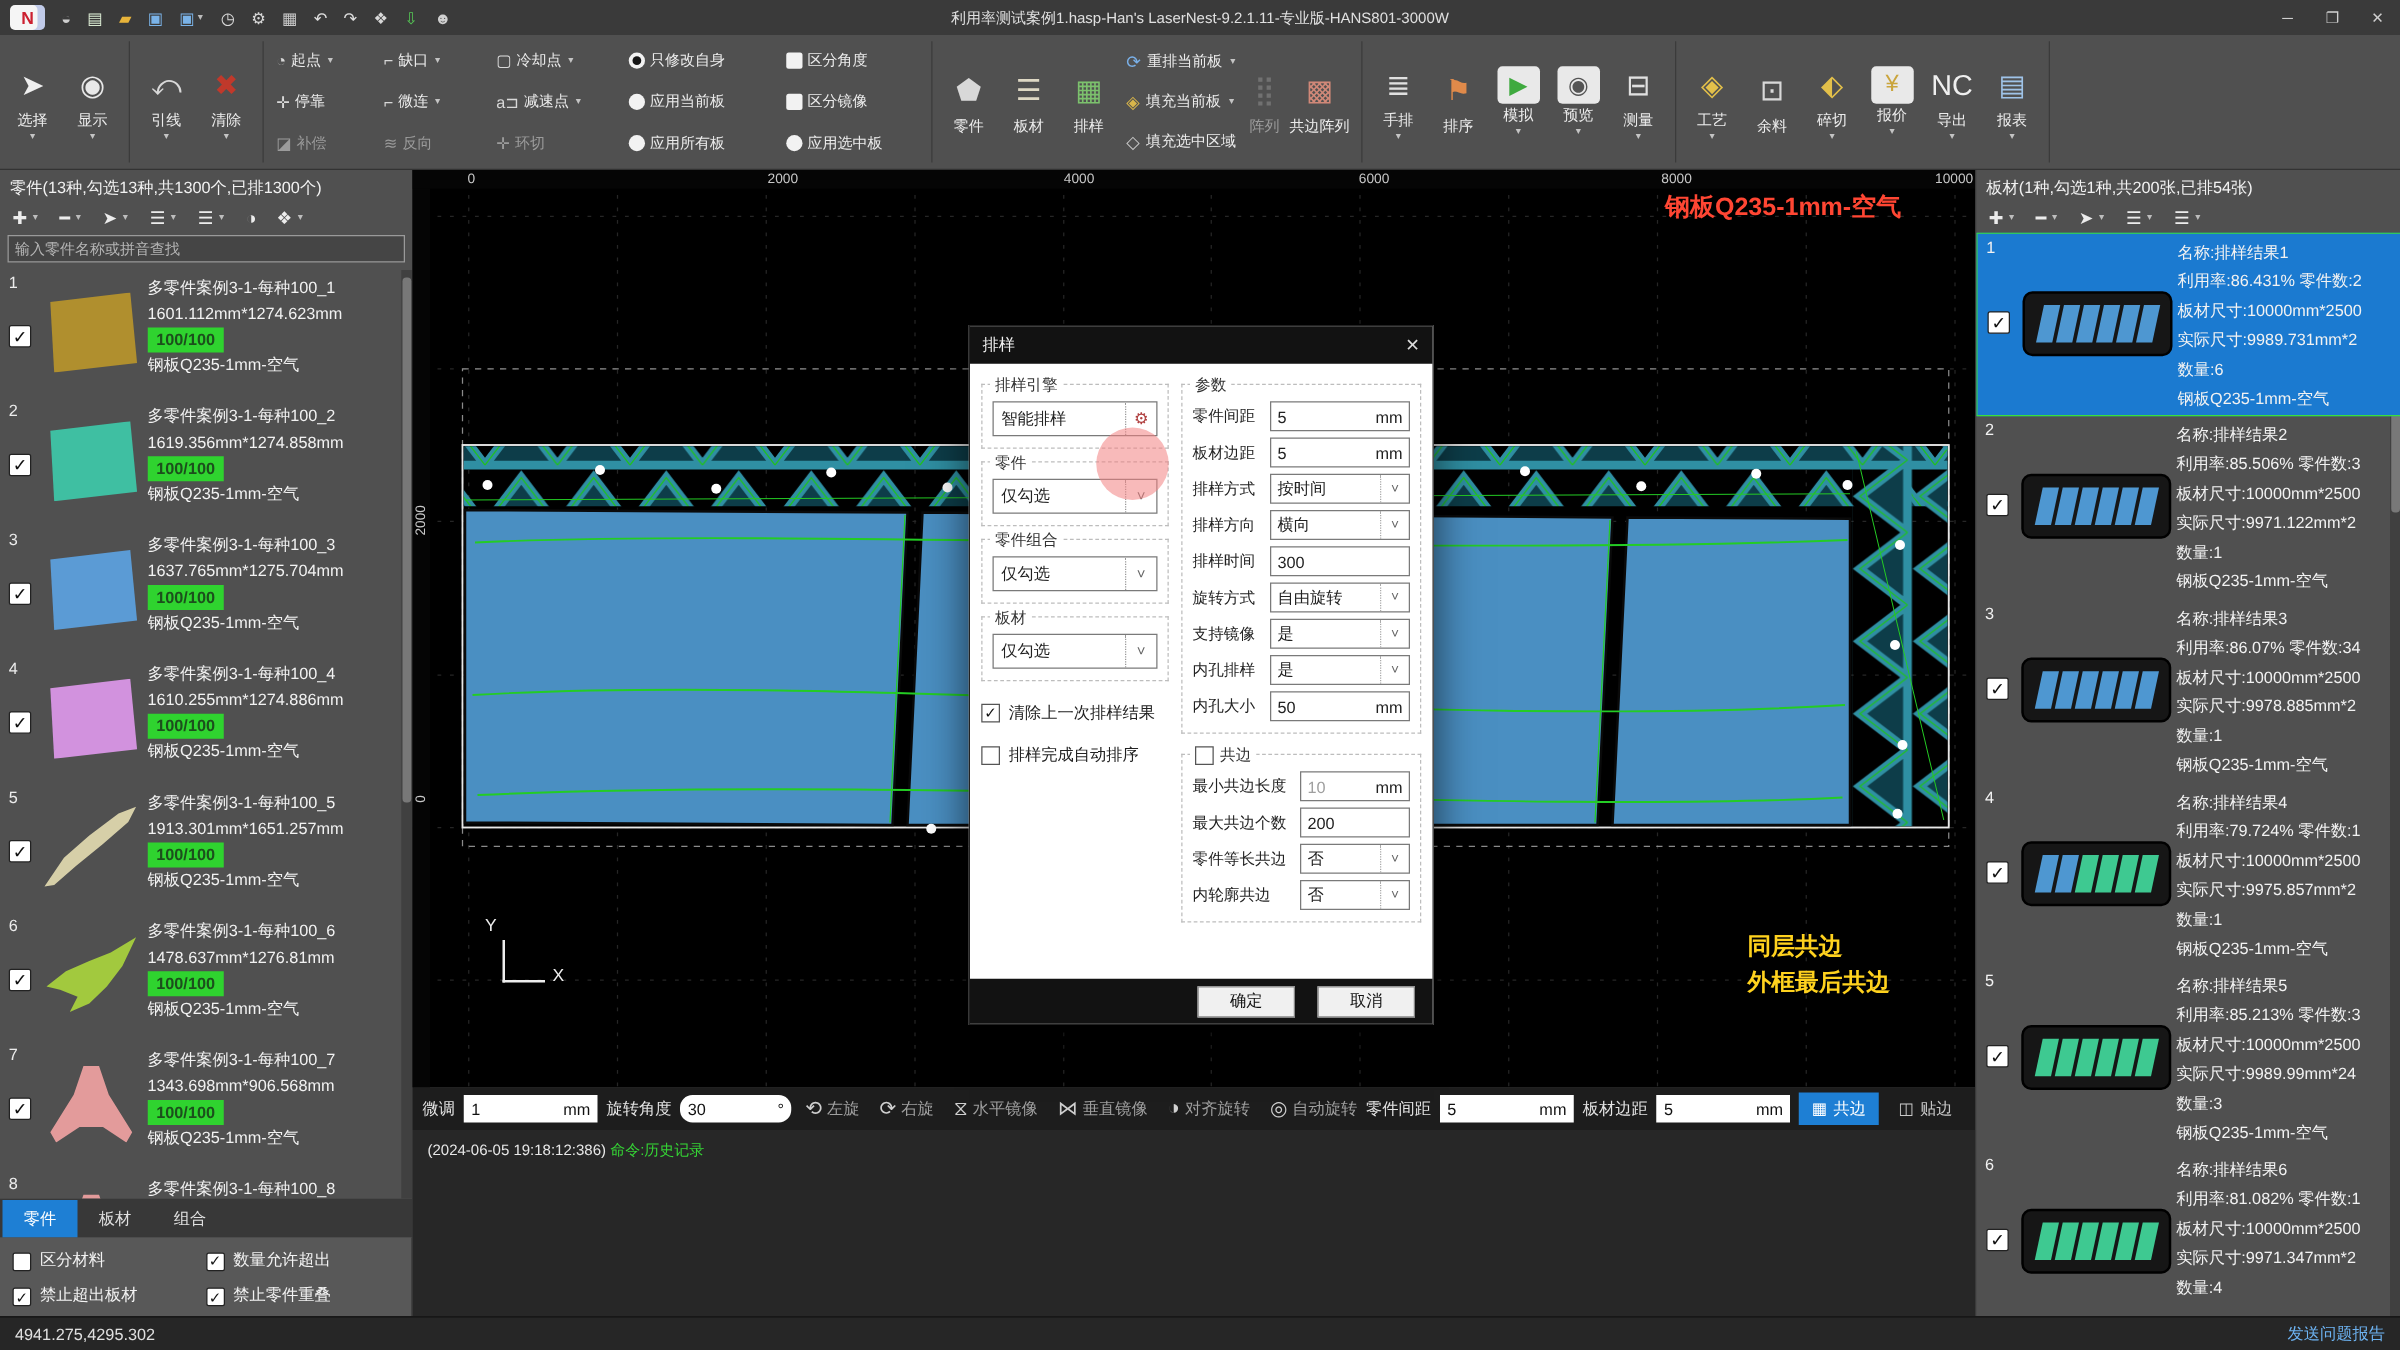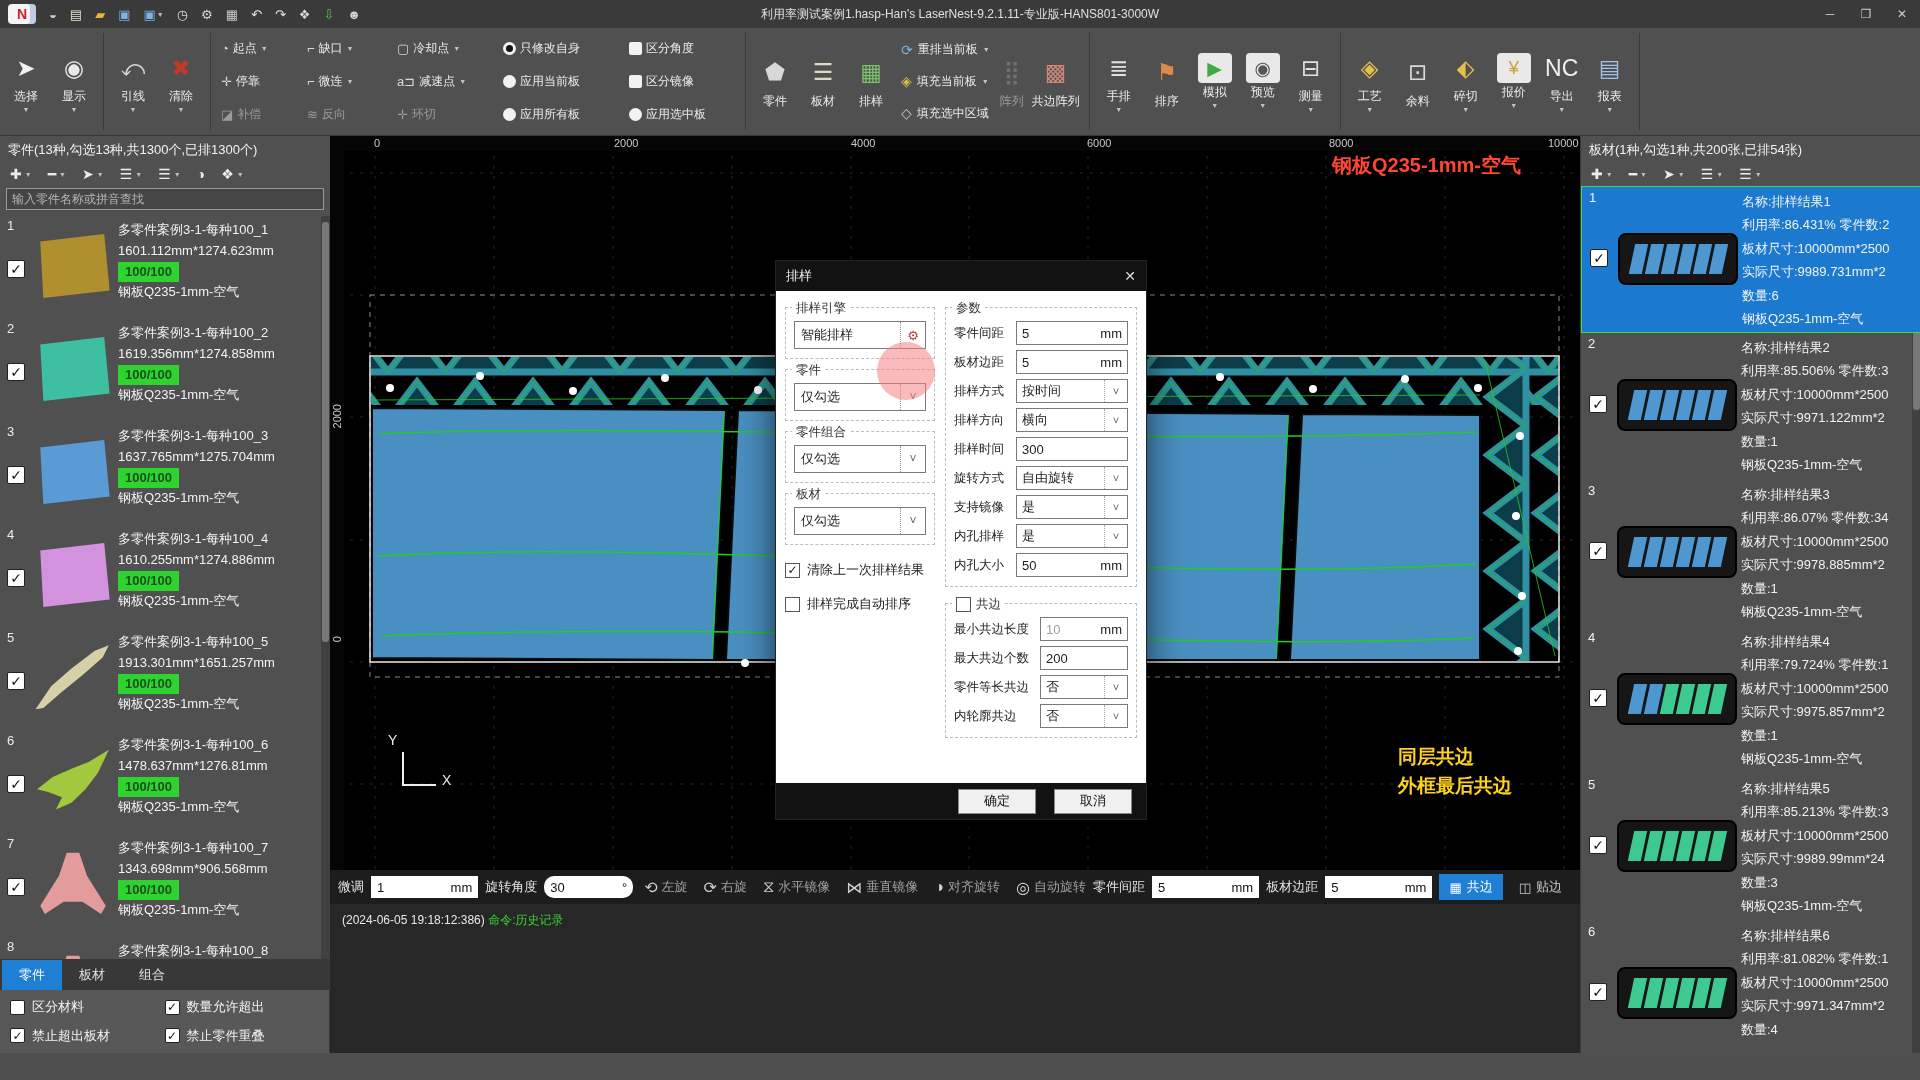--- a/index.html
+++ b/index.html
@@ -71,21 +71,21 @@
   .ptext{position:absolute;left:118px;top:4px;right:12px;color:#f2f2f2;font-size:13px;line-height:1.6;white-space:nowrap;overflow:hidden;}
   .badge{display:inline-block;background:#2fd32f;color:#1c4f1c;padding:0 7px;font-weight:bold;text-align:center;}
   .vscroll{position:absolute;right:0;top:0;width:9px;height:100%;background:#404040;}
   .vthumb{position:absolute;left:1px;width:7px;background:#787878;border-radius:3px;}
   
   .left-tabs{position:absolute;left:0;top:959px;width:330px;height:31px;background:#383838;display:flex;align-items:flex-end;padding-left:2px;box-sizing:border-box;}
   .tab{padding:6px 17px;font-size:13px;color:#e0e0e0;}
   .tab.active{background:#1e7fd4;color:#fff;}
   .left-opts{position:absolute;left:0;top:990px;width:330px;height:63px;background:#585858;display:grid;
     grid-template-columns:1fr 1fr;padding:8px 10px;box-sizing:border-box;row-gap:10px;border-right:1px solid #3a3a3a;}
-  .opt{display:flex;gap:7px;align-items:center;font-size:13px;color:#f2f2f2;}
+  .opt{display:flex;gap:7px;align-items:flex-end;font-size:13px;color:#f2f2f2;}
   .opt .cbx{width:15px;height:15px;font-size:12px;}
   
   .canvas{position:absolute;left:330px;top:136px;width:1250px;height:734px;background:#000;overflow:hidden;}
   .canvas svg{position:absolute;left:0;top:0;}
   .ruler-top{position:absolute;top:0;left:0;width:100%;height:15px;background:#050505;z-index:3;}
   .ruler-top span{position:absolute;top:1px;color:#c8c8c8;font-size:11px;}
   .ruler-top span:nth-of-type(1){left:44px;}
   .ruler-top span:nth-of-type(2){left:284px;}
   .ruler-top span:nth-of-type(3){left:521px;}
   .ruler-top span:nth-of-type(4){left:757px;}
@@ -1045,20 +1045,24 @@
             <div>利用率:81.082%  零件数:1</div>
             <div>板材尺寸:10000mm*2500</div>
             <div>实际尺寸:9971.347mm*2</div>
             <div>数量:4</div>
 
           </div>
         </div>
       </div>
   </div>
 
+  <div class="statusbar">
+    <span>4941.275,4295.302</span>
+    <span class="report">发送问题报告</span>
+  </div>
 
   <div class="dialog">
     <div class="dlg-title">
       <span>排样</span>
       <span class="dlg-close">✕</span>
     </div>
     <div class="dlg-body">
       <div class="dlg-left">
         <div class="groupbox">
           <span class="gb-label">排样引擎</span>

